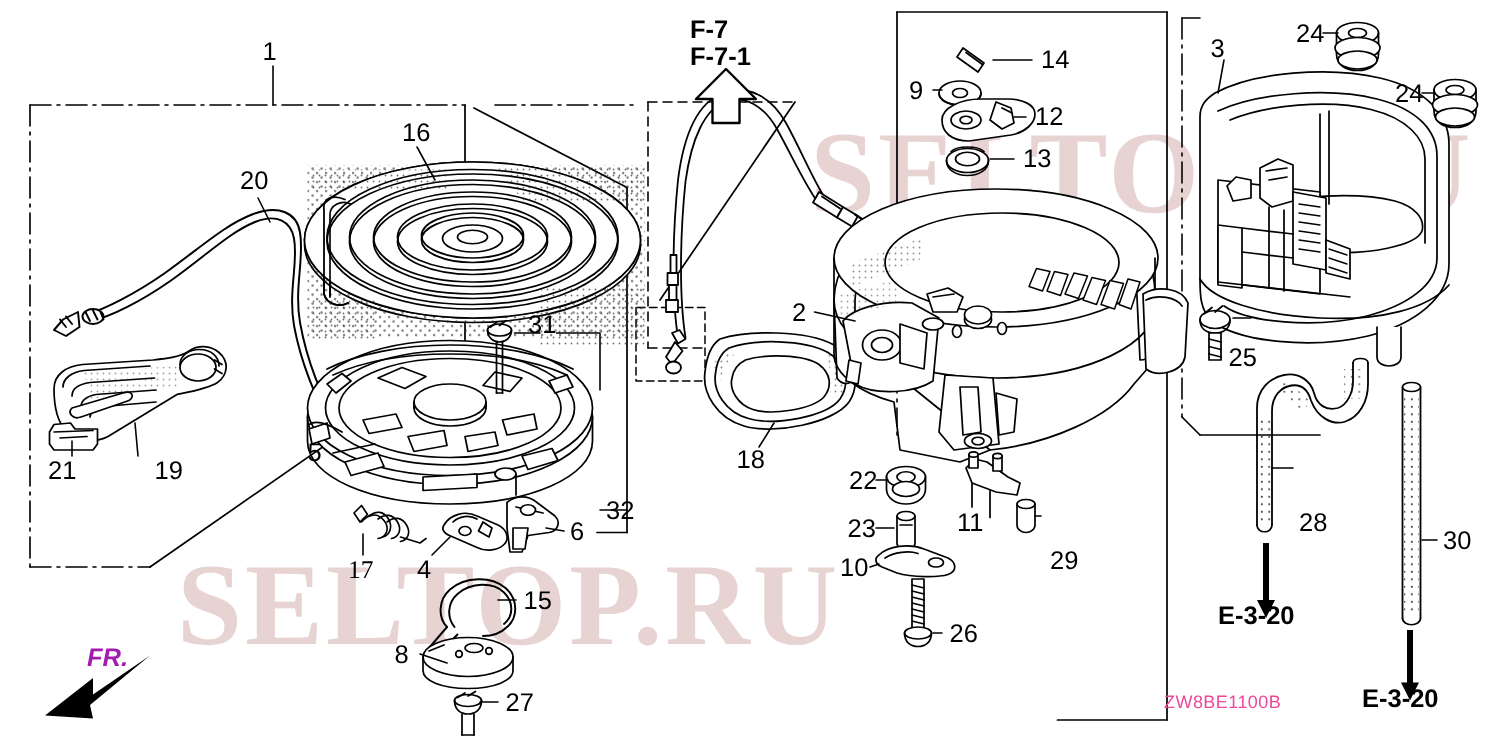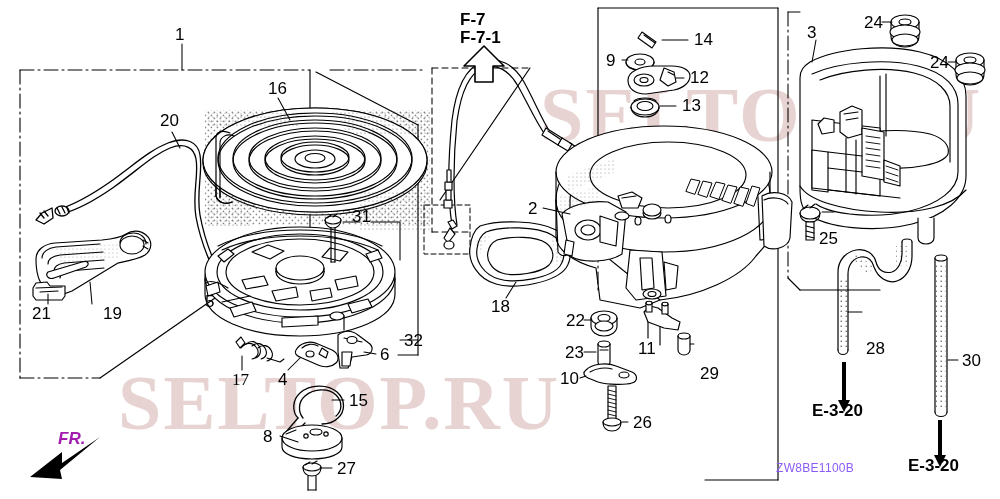--- a/index.html
+++ b/index.html
@@ -47,21 +47,21 @@
     font-weight: bold;
     font-size: 17px;
     color: #000;
     white-space: nowrap;
     line-height: 1.15;
   }
   .diagcode {
     position: absolute;
     font-family: "Liberation Sans", sans-serif;
     font-size: 12px;
-    color: #8b5cf6;
+    color: #ec4899;
     letter-spacing: 0.3px;
   }
   .frlabel {
     position: absolute;
     font-family: "Liberation Sans", sans-serif;
     font-weight: bold;
     font-style: italic;
     font-size: 17px;
     color: #a21caf;
   }

